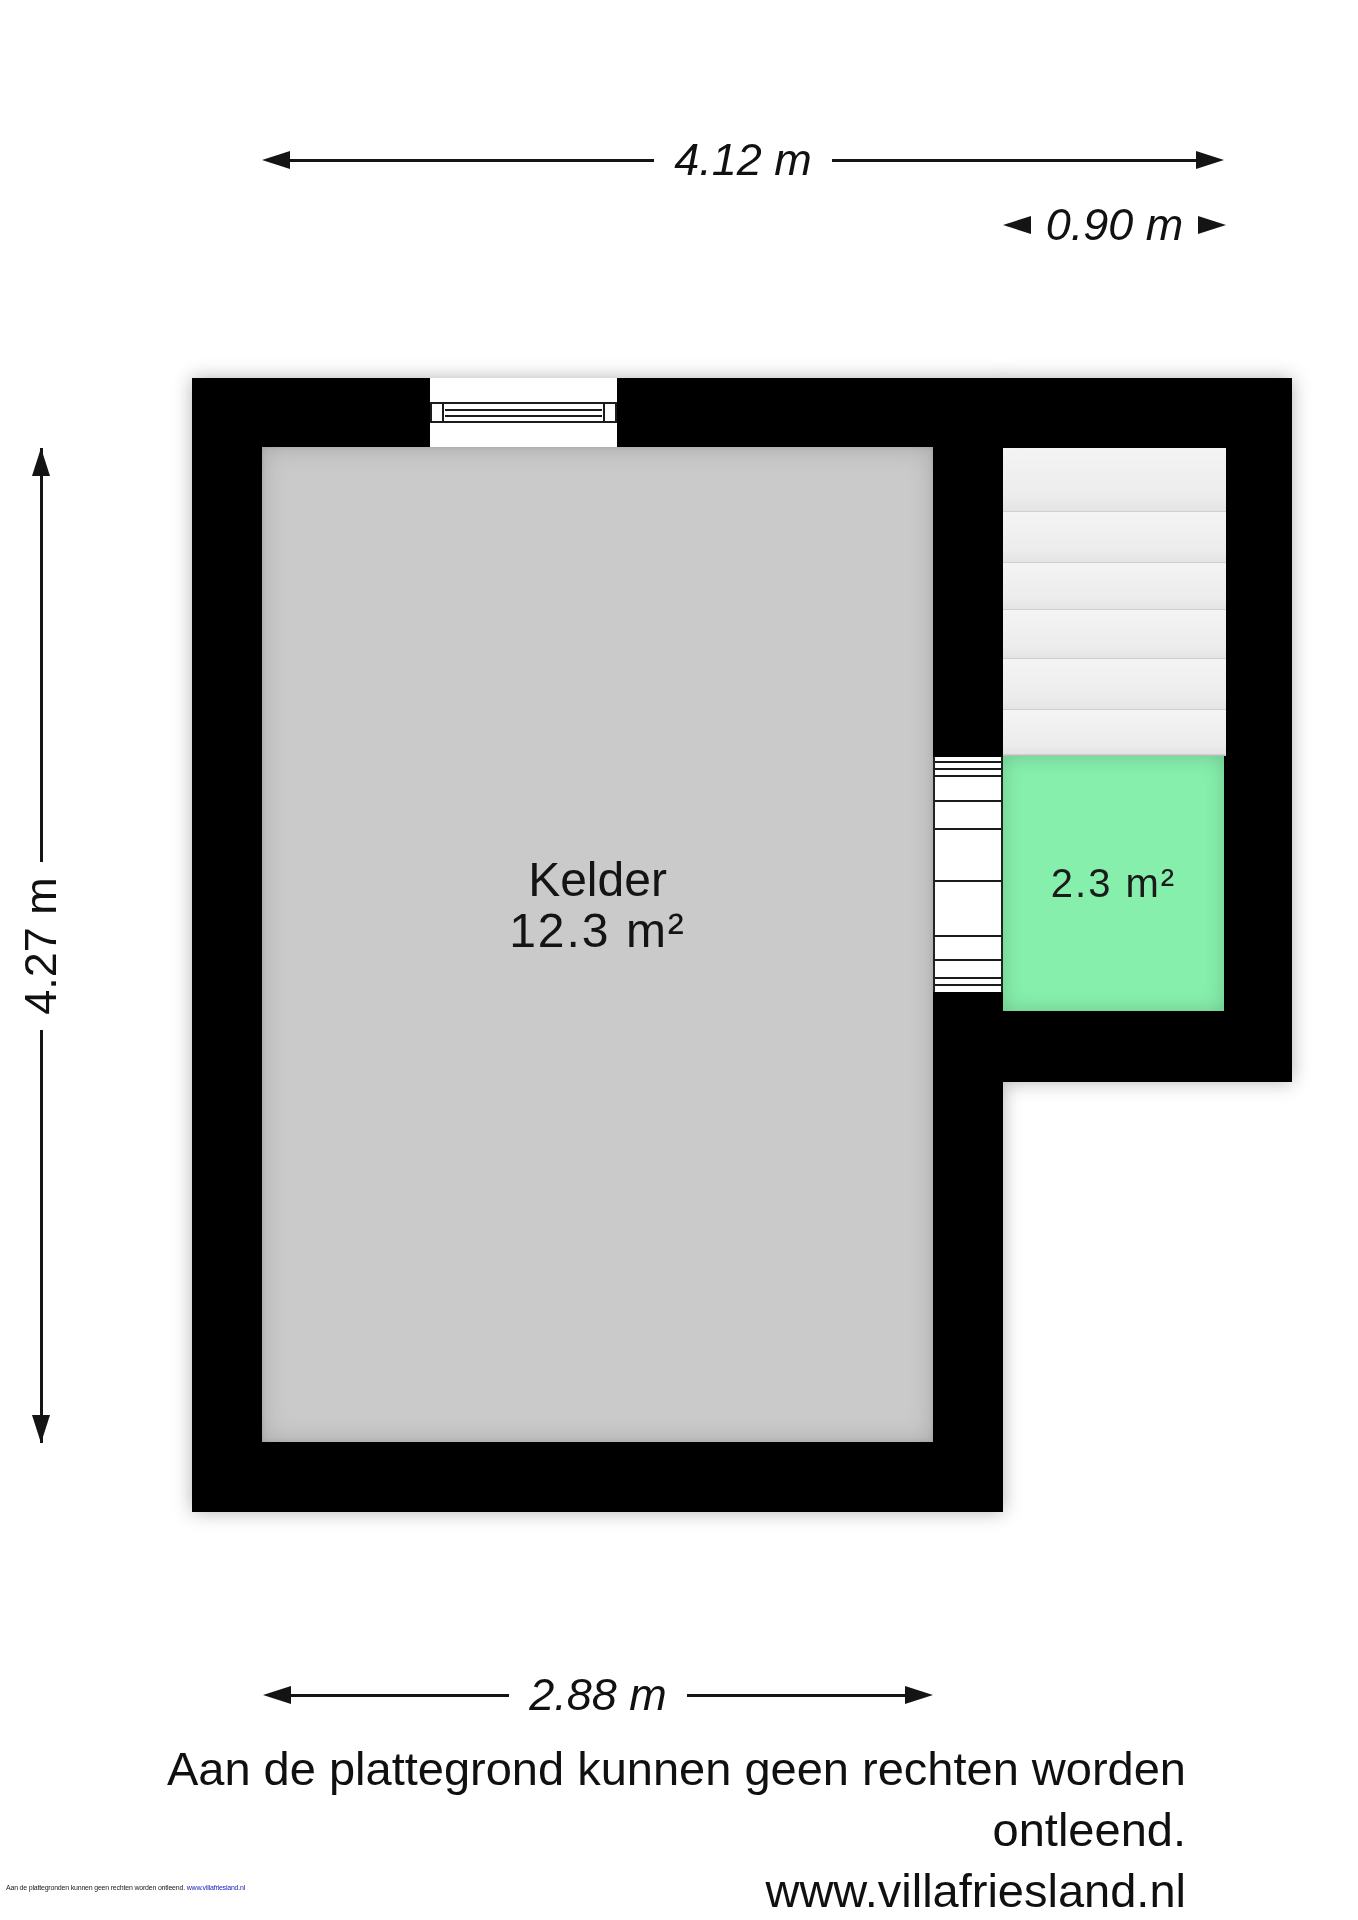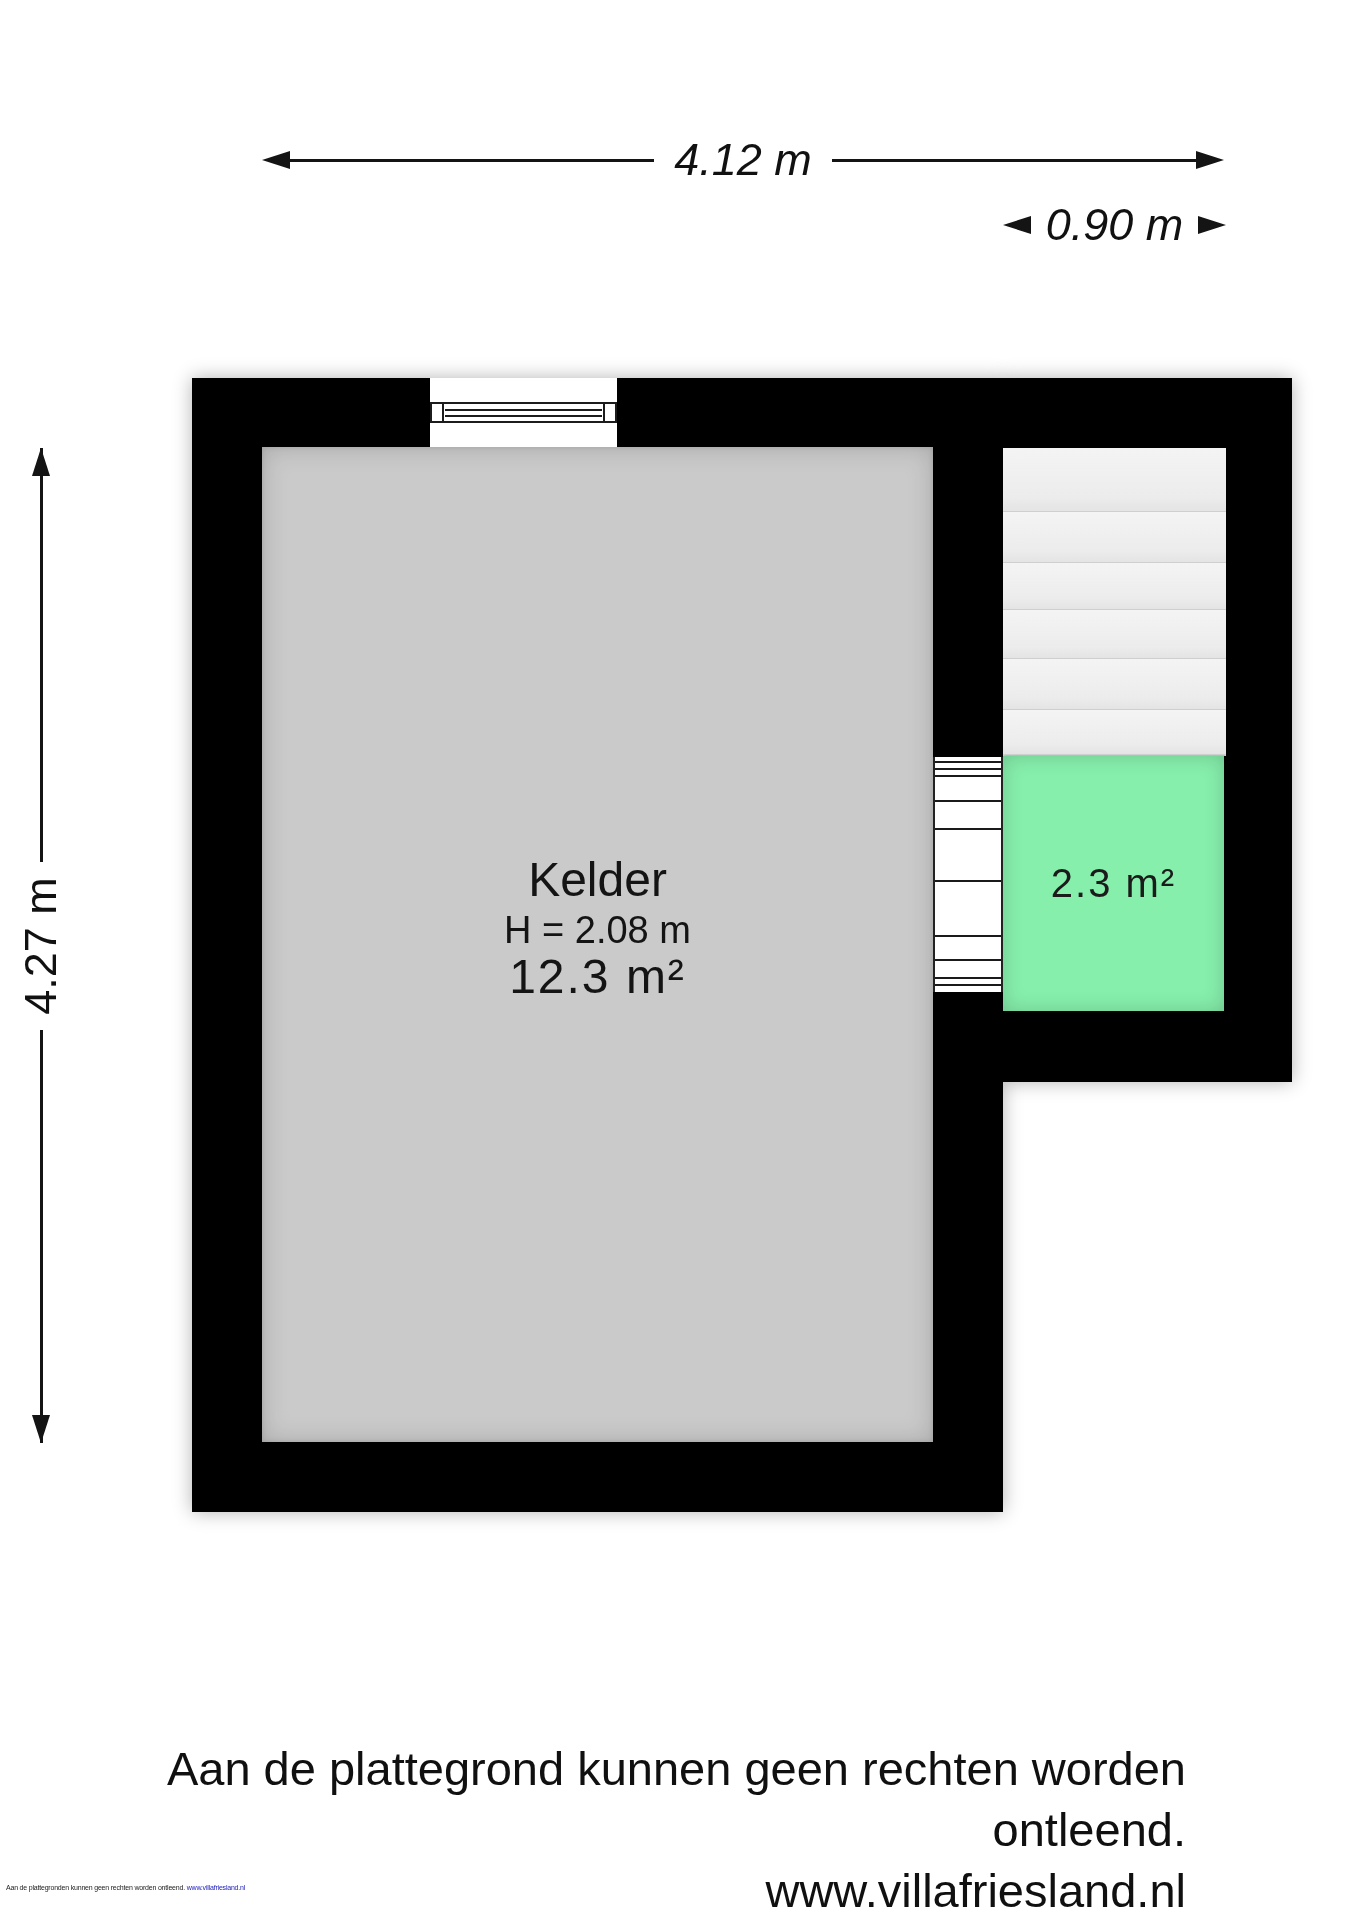--- a/index.html
+++ b/index.html
@@ -159,21 +159,20 @@
   <div class="window-frame">
     <span class="cap cap-l"></span>
     <span class="pane p1"></span>
     <span class="pane p2"></span>
     <span class="cap cap-r"></span>
   </div>
 
   <div class="kelder-floor"></div>
   <div class="room-label-block">
     <div class="room-name">Kelder</div>
-    <div class="room-height">H = 2.08 m</div>
     <div class="room-area">12.3 m²</div>
   </div>
 
   <div class="stairs" id="stairs">
     <div class="top-shadow"></div>
   <div class="tread" style="height: 63px;"></div>
       <div class="tread" style="height: 50px;"></div>
       <div class="tread" style="height: 46px;"></div>
       <div class="tread" style="height: 48px;"></div>
       <div class="tread" style="height: 50px;"></div>
@@ -190,20 +189,27 @@
       <div class="step-line" style="top: 18px;"></div>
       <div class="step-line" style="top: 43px;"></div>
       <div class="step-line" style="top: 71px;"></div>
       <div class="step-line" style="top: 123px;"></div>
       <div class="step-line" style="top: 178px;"></div>
       <div class="step-line" style="top: 202px;"></div>
       <div class="step-line" style="top: 220px;"></div>
       <div class="step-line" style="top: 227px;"></div>
     </div>
 
+  <div class="dim dim-bottom">
+    <span class="tri tri-left"></span>
+    <span class="dline"></span>
+    <span class="dlabel">2.88 m</span>
+    <span class="dline"></span>
+    <span class="tri tri-right"></span>
+  </div>
 
   <div class="footer">
     <div>Aan de plattegrond kunnen geen rechten worden ontleend.</div>
     <div>www.villafriesland.nl</div>
   </div>
 
   <div class="fine-print">
     <span>Aan de plattegronden kunnen geen rechten worden ontleend.</span>
     <span class="url">www.villafriesland.nl</span>
   </div>

